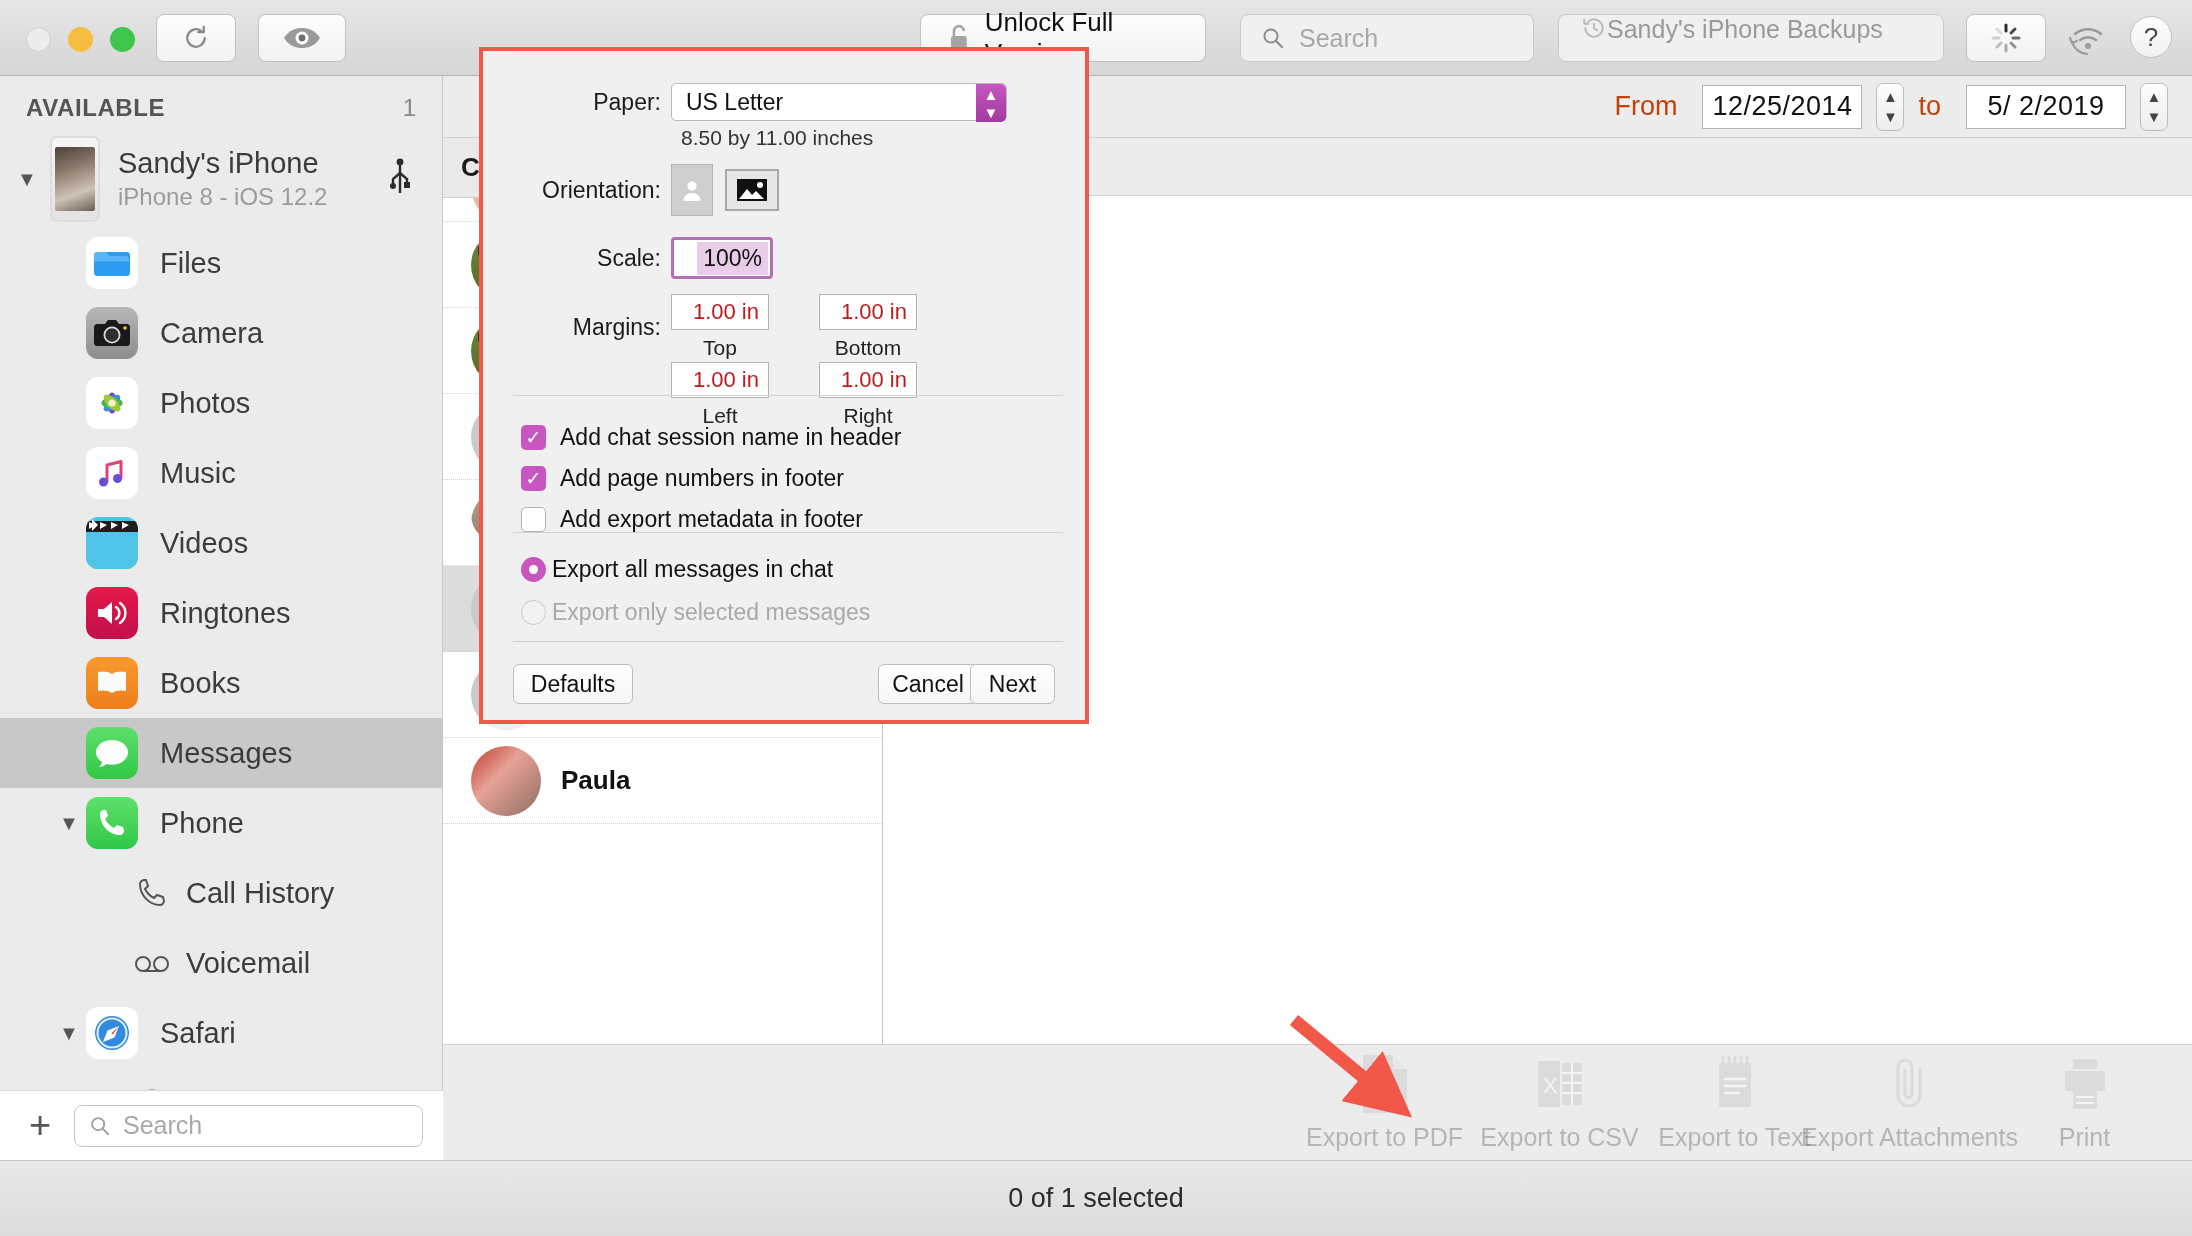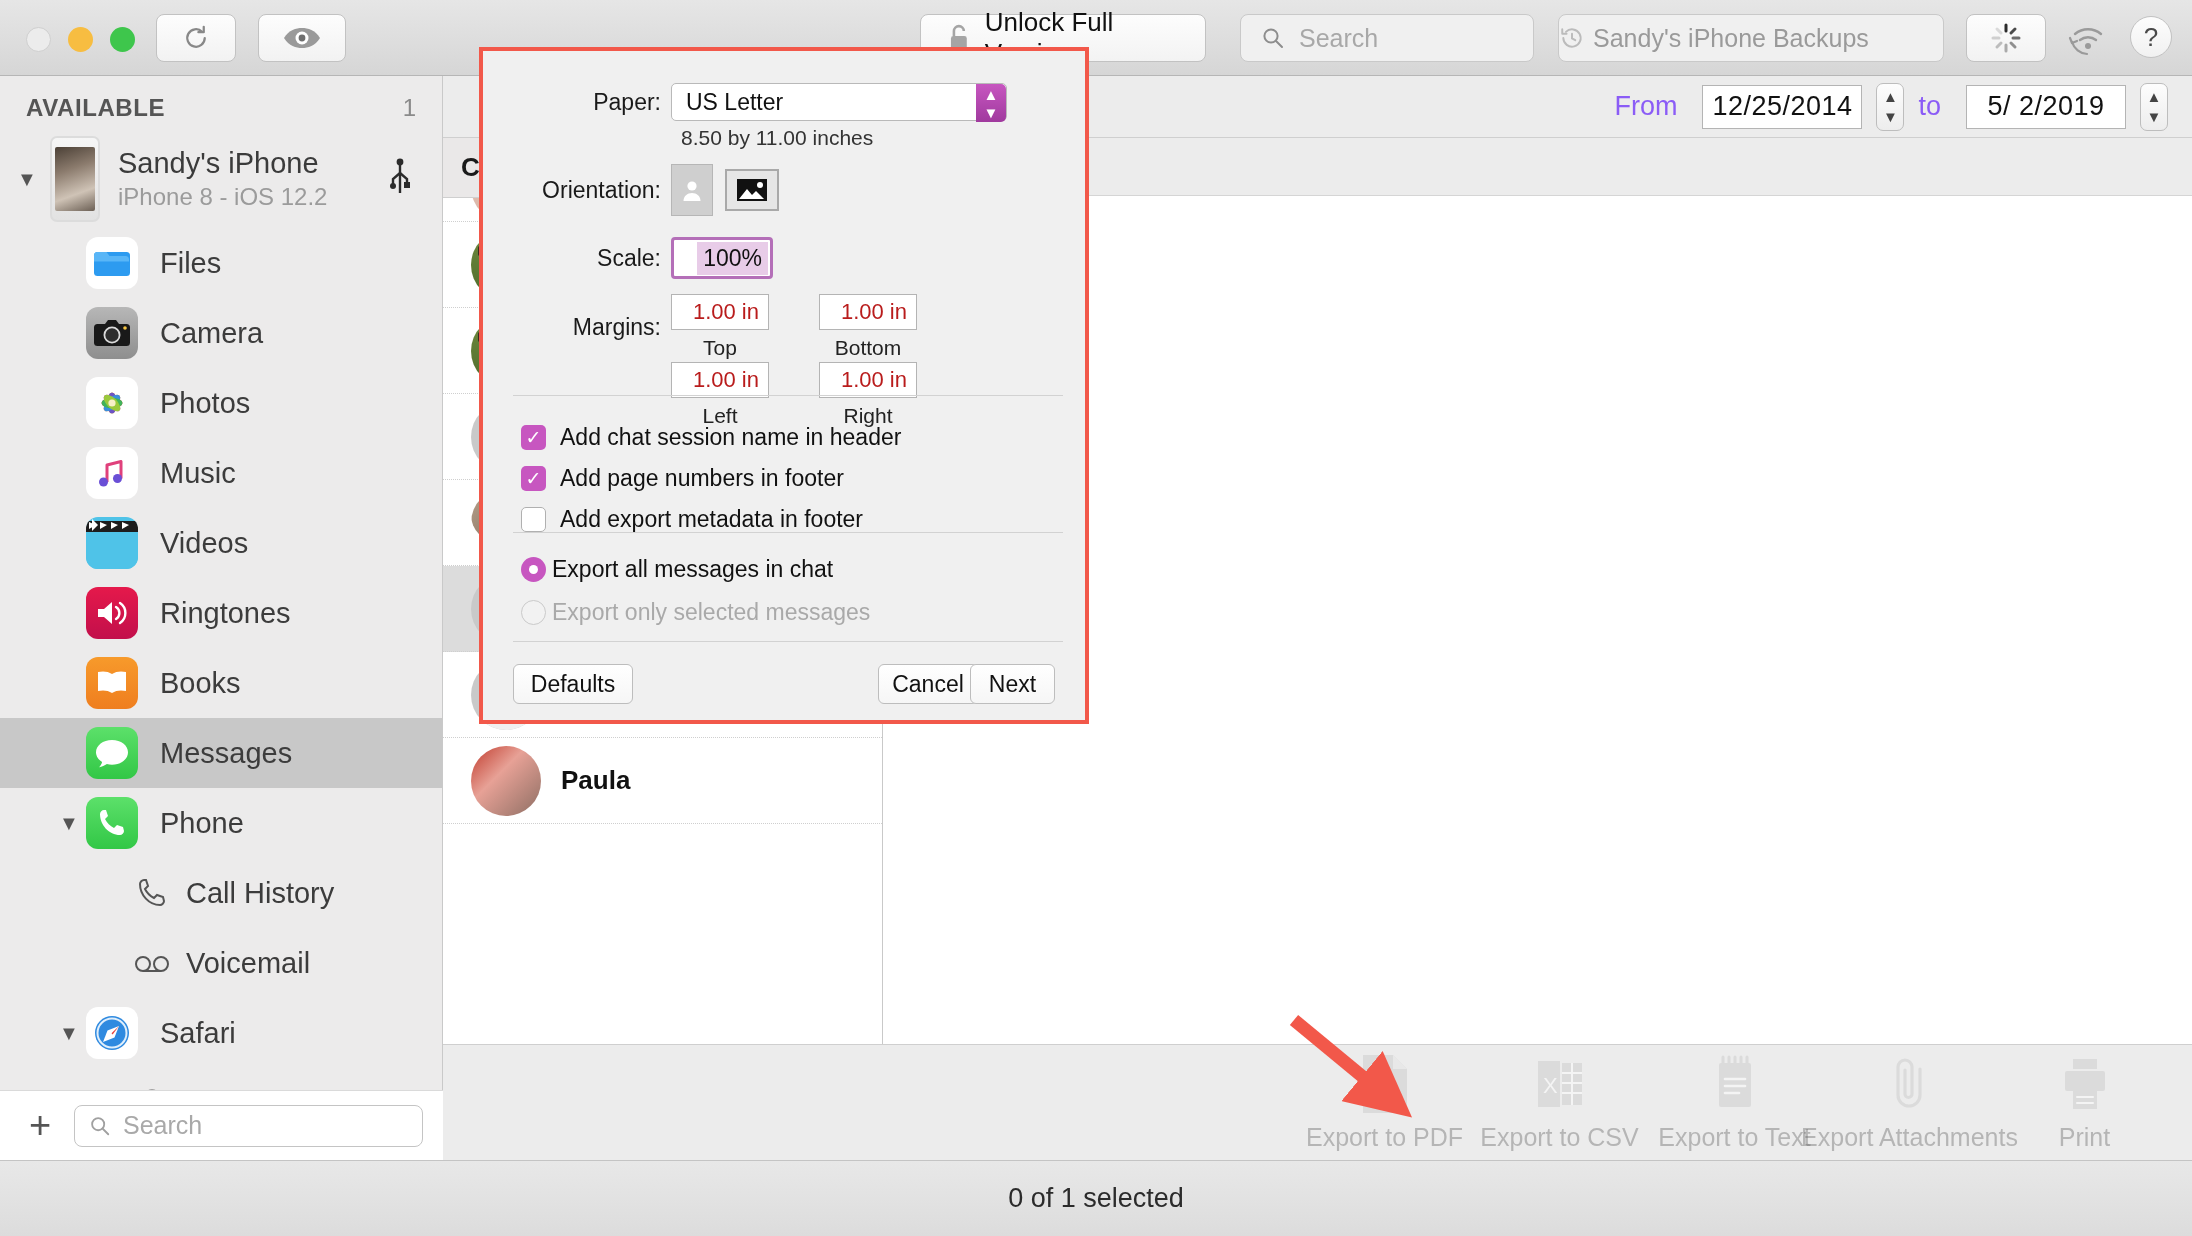--- a/index.html
+++ b/index.html
@@ -48,21 +48,21 @@
   .tb-search {
     position: absolute; left: 1240px; top: 14px; width: 294px; height: 48px;
     background: #f0f0f0; border: 1px solid #c9c9c9; border-radius: 8px;
     display: flex; align-items: center; gap: 14px; padding-left: 20px;
   }
   .tb-search .ph { font-size: 25px; color: #a8a8a8; }
 
   .backups-field {
     position: absolute; left: 1558px; top: 14px; width: 386px; height: 48px;
     background: #f0f0f0; border: 1px solid #c9c9c9; border-radius: 8px;
-    display: flex; align-items: center; gap: 8px; 
+    display: flex; gap: 0; padding-left: 22px;
   }
   .backups-field .val { font-size: 25px; color: #9a9a9a; }
 
   .tb-spinner {
     position: absolute; left: 1966px; top: 14px; width: 80px; height: 48px;
     background: linear-gradient(#fdfdfd, #f2f2f2);
     border: 1px solid #c2c2c2; border-radius: 8px;
     display: flex; align-items: center; justify-content: center;
   }
   .tb-wifi { position: absolute; left: 2066px; top: 18px; width: 44px; height: 40px; }
@@ -190,21 +190,21 @@
   .conv-search .ph { font-size: 27px; color: #a9a9a9; }
 
   
   .detail {
     position: absolute; left: 883px; top: 76px; right: 0; height: 1084px; background: #ffffff;
   }
   .detail-top {
     height: 62px; background: #ececec; border-bottom: 1px solid #cfcfcf;
     display: flex; align-items: center; justify-content: flex-end; padding-right: 24px; gap: 14px;
   }
-  .dt-label { font-size: 27px; color: #8b5cf6; }
+  .dt-label { font-size: 27px; color: #c2410c; }
   .date-field {
     width: 160px; height: 44px; background: #fff; border: 1px solid #b4b4b4;
     display: flex; align-items: center; justify-content: center;
     font-size: 27px; color: #111; letter-spacing: .5px; margin-left: 11px;
   }
   .stepper {
     width: 28px; height: 48px; border-radius: 7px; background: linear-gradient(#fdfdfd,#ededed);
     border: 1px solid #bdbdbd; display: flex; flex-direction: column;
     align-items: center; justify-content: center; gap: 5px;
   }

